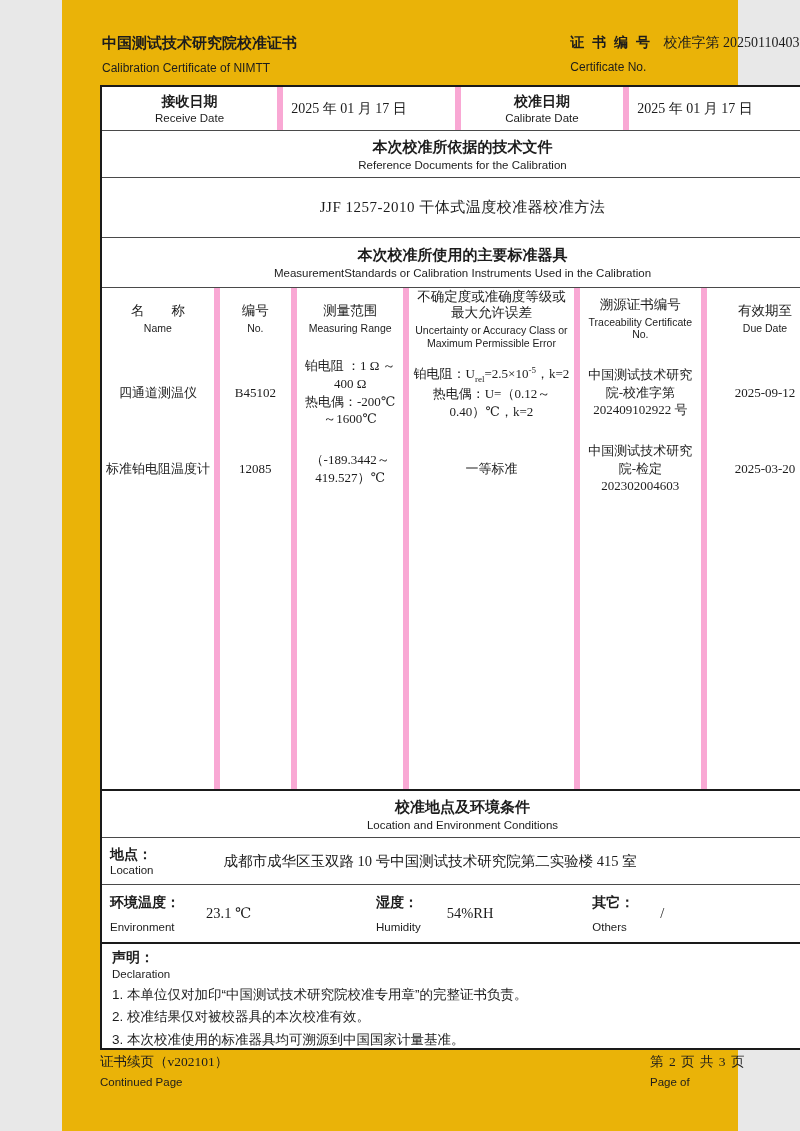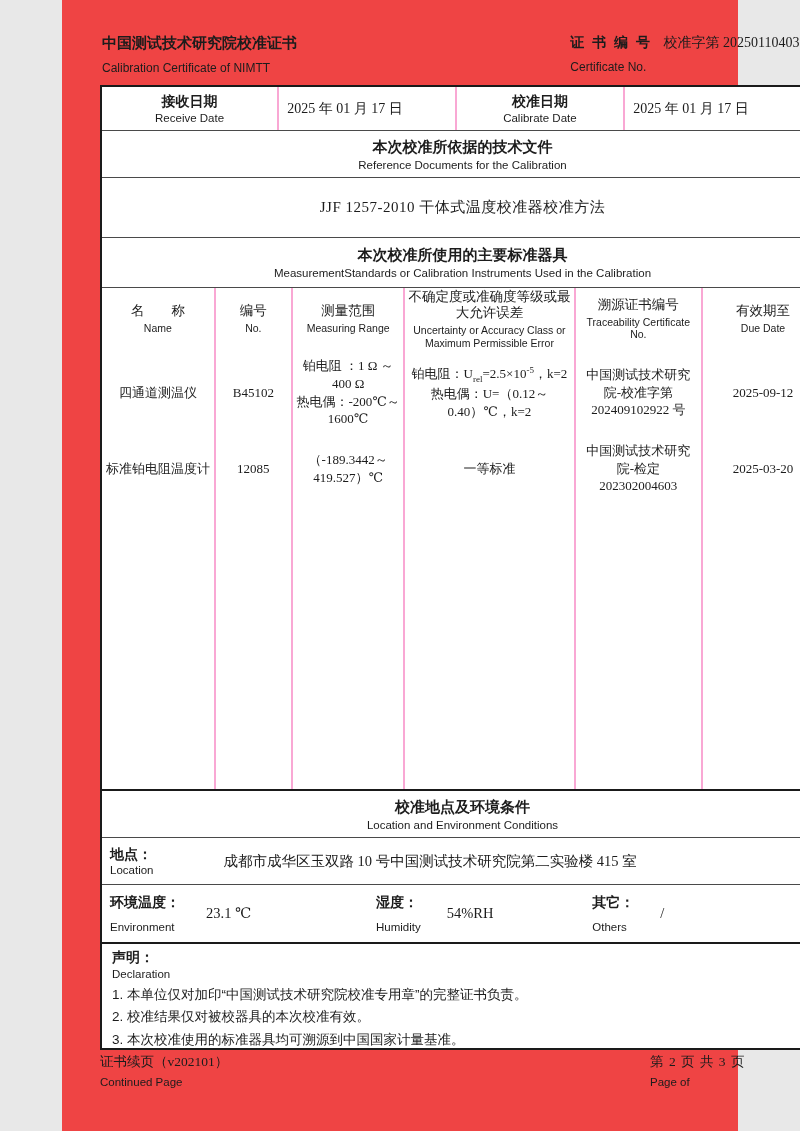--- a/index.html
+++ b/index.html
@@ -1,37 +1,37 @@
 <!DOCTYPE html>
 <html><head>
 <meta charset="utf-8">
 <style>
   * { margin:0; padding:0; box-sizing:border-box; }
   body { background:#e8e8e8; }
   .page {
     position:relative; width:676px; height:1131px; margin:0 auto;
-    background:#ef4444; color:#1c1c1c;
+    background:#eab308; color:#1c1c1c;
     font-family:"Liberation Serif","DejaVu Serif",serif;
   }
 
   
   .doc-header { position:absolute; top:34px; left:40px; width:722px; display:flex; justify-content:space-between; }
   .title-cn { font-size:15px; font-weight:bold; font-family:"Liberation Sans","DejaVu Sans",sans-serif; }
   .title-en { font-size:12px; margin-top:8px; font-family:"Liberation Sans","DejaVu Sans",sans-serif; }
   .certno-line { font-size:14px; }
   .certno-label { font-weight:bold; font-family:"Liberation Sans","DejaVu Sans",sans-serif; letter-spacing:2px; }
   .certno-value { margin-left:8px; }
   .certno-en { font-size:12px; margin-top:8px; font-family:"Liberation Sans","DejaVu Sans",sans-serif; }
 
   
   .main-table { position:absolute; top:85px; left:38px; width:725px; border:2px solid #1a1a1a; background:#fff; }
   .trow { display:flex; border-top:1px solid #4a4a4a; }
   .trow.first { border-top:none; }
   .trow.thick-top { border-top:2px solid #1a1a1a; }
-  .cell { border-left:2px solid #f9a8d4; }
+  .cell { border-left:6px solid #f9a8d4; }
   .cell.first { border-left:none; }
 
   .lblblock { display:flex; flex-direction:column; align-items:center; justify-content:center; text-align:center; }
   .lbl-cn { font-size:14px; font-weight:bold; font-family:"Liberation Sans","DejaVu Sans",sans-serif; }
   .lbl-en { font-size:11.5px; font-family:"Liberation Sans","DejaVu Sans",sans-serif; margin-top:1px; }
 
   
   .dates-row { height:43px; }
   .dates-row .c-lbl1 { width:24.3%; }
   .dates-row .c-val1 { width:24.6%; }

